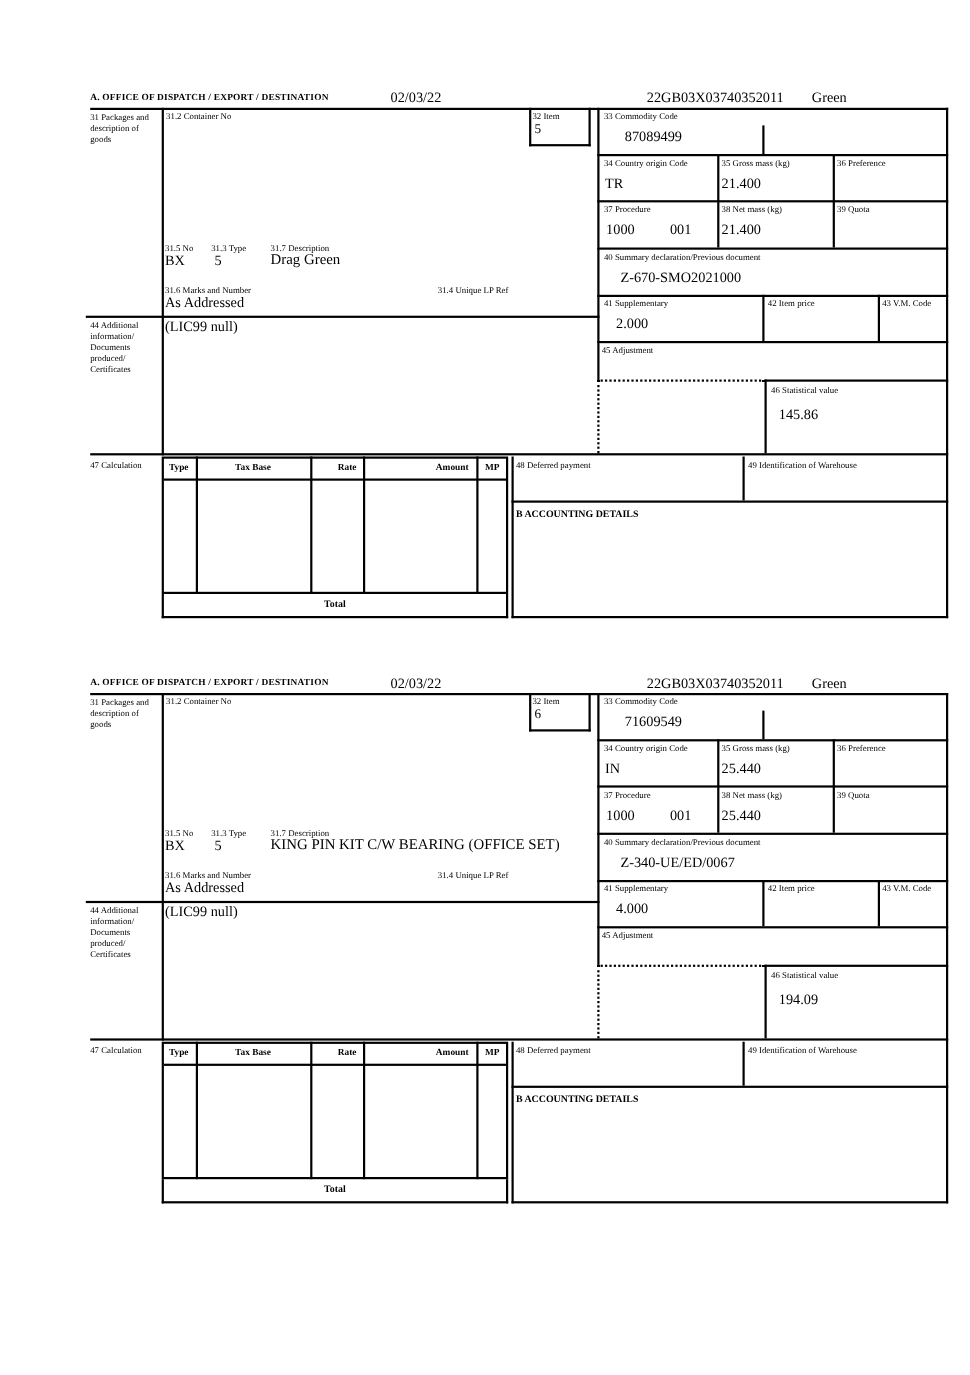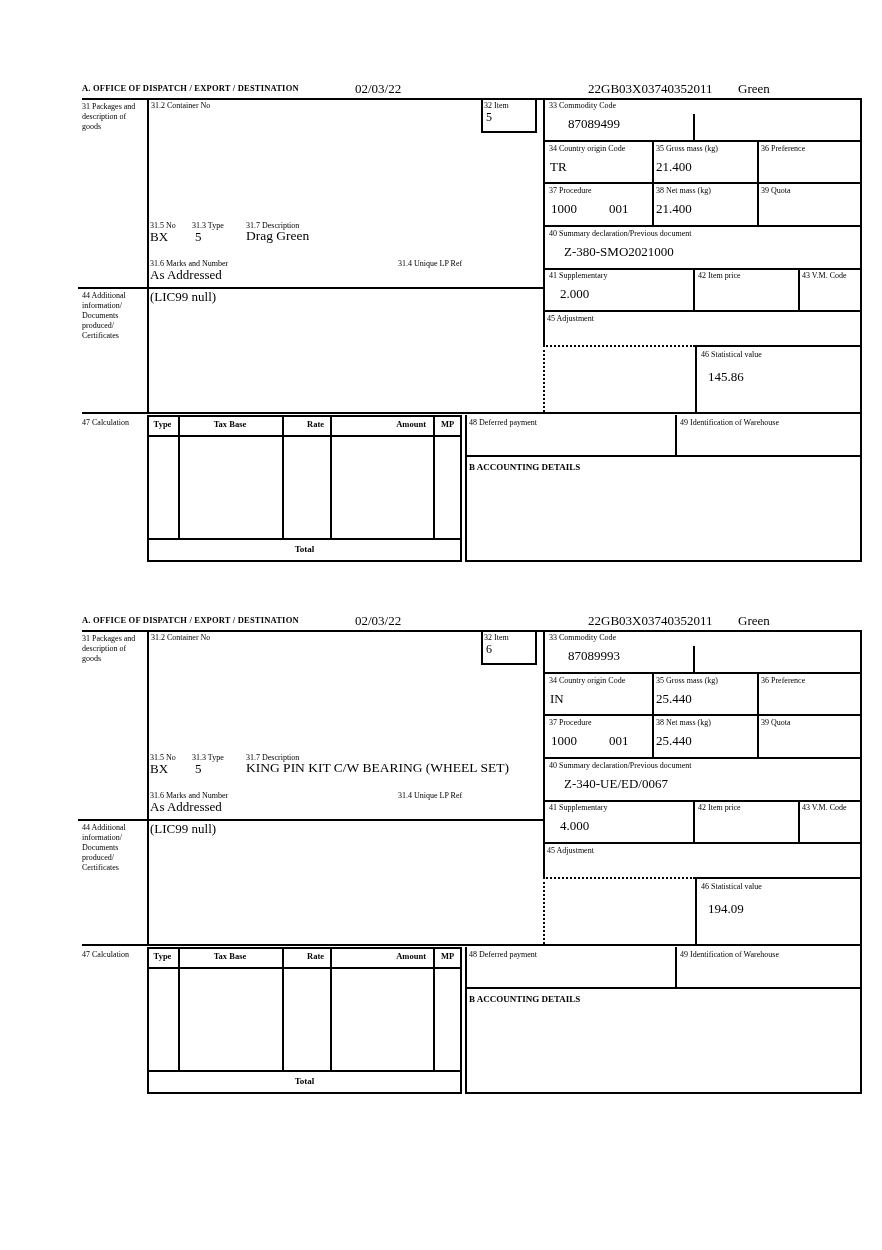--- a/index.html
+++ b/index.html
@@ -117,21 +117,21 @@
   <div class="val" style="left:683px;top:78px"></div>
   <div class="val" style="left:473px;top:120px">1000</div>
   <div class="val" style="left:531px;top:120px">001</div>
   <div class="val" style="left:578px;top:120px">21.400</div>
   <div class="val" style="left:683px;top:120px"></div>
   <div class="val" style="left:72px;top:148px">BX</div>
   <div class="val" style="left:117px;top:148px">5</div>
   <div class="val big" style="left:168px;top:147px;font-size:13.5px">Drag Green</div>
   <div class="val" style="left:72px;top:186px">As Addressed</div>
   <div class="val" style="left:396px;top:186px"></div>
-  <div class="val" style="left:486px;top:163px">Z-380-SMO2021000</div>
+  <div class="val" style="left:486px;top:163px">Z-670-SMO2021000</div>
   <div class="val" style="left:482px;top:205px">2.000</div>
   <div class="val" style="left:620px;top:205px"></div>
   <div class="val" style="left:724px;top:205px"></div>
   <div class="val" style="left:72px;top:208px">(LIC99 null)</div>
   <div class="val" style="left:469px;top:246px"></div>
   <div class="val" style="left:630px;top:288px">145.86</div>
 </div>
   <div class="block" style="top:614px">
 
   <div class="hdr" style="left:4px;top:1px">A.  OFFICE OF DISPATCH / EXPORT / DESTINATION</div>
@@ -202,31 +202,31 @@
   <div class="acct" style="left:391px;top:380px">B ACCOUNTING DETAILS</div>
 
   <div class="th" style="left:69px;top:337px;width:31px">Type</div>
   <div class="th" style="left:100px;top:337px;width:104px">Tax Base</div>
   <div class="th" style="left:204px;top:337px;width:46px;text-align:right;padding-right:4px">Rate</div>
   <div class="th" style="left:252px;top:337px;width:101px;text-align:right;padding-right:5px">Amount</div>
   <div class="th" style="left:355px;top:337px;width:29px">MP</div>
   <div class="th" style="left:69px;top:462px;width:315px;font-size:9px">Total</div>
 
   <div class="val" style="left:408px;top:28px;font-size:12px">6</div>
-  <div class="val" style="left:490px;top:35px">87089993</div>
+  <div class="val" style="left:490px;top:35px">71609549</div>
   <div class="val" style="left:472px;top:78px">IN</div>
   <div class="val" style="left:578px;top:78px">25.440</div>
   <div class="val" style="left:683px;top:78px"></div>
   <div class="val" style="left:473px;top:120px">1000</div>
   <div class="val" style="left:531px;top:120px">001</div>
   <div class="val" style="left:578px;top:120px">25.440</div>
   <div class="val" style="left:683px;top:120px"></div>
   <div class="val" style="left:72px;top:148px">BX</div>
   <div class="val" style="left:117px;top:148px">5</div>
-  <div class="val big" style="left:168px;top:147px;font-size:13.5px">KING PIN KIT C/W BEARING (WHEEL SET)</div>
+  <div class="val big" style="left:168px;top:147px;font-size:13.5px">KING PIN KIT C/W BEARING (OFFICE SET)</div>
   <div class="val" style="left:72px;top:186px">As Addressed</div>
   <div class="val" style="left:396px;top:186px"></div>
   <div class="val" style="left:486px;top:163px">Z-340-UE/ED/0067</div>
   <div class="val" style="left:482px;top:205px">4.000</div>
   <div class="val" style="left:620px;top:205px"></div>
   <div class="val" style="left:724px;top:205px"></div>
   <div class="val" style="left:72px;top:208px">(LIC99 null)</div>
   <div class="val" style="left:469px;top:246px"></div>
   <div class="val" style="left:630px;top:288px">194.09</div>
 </div>

